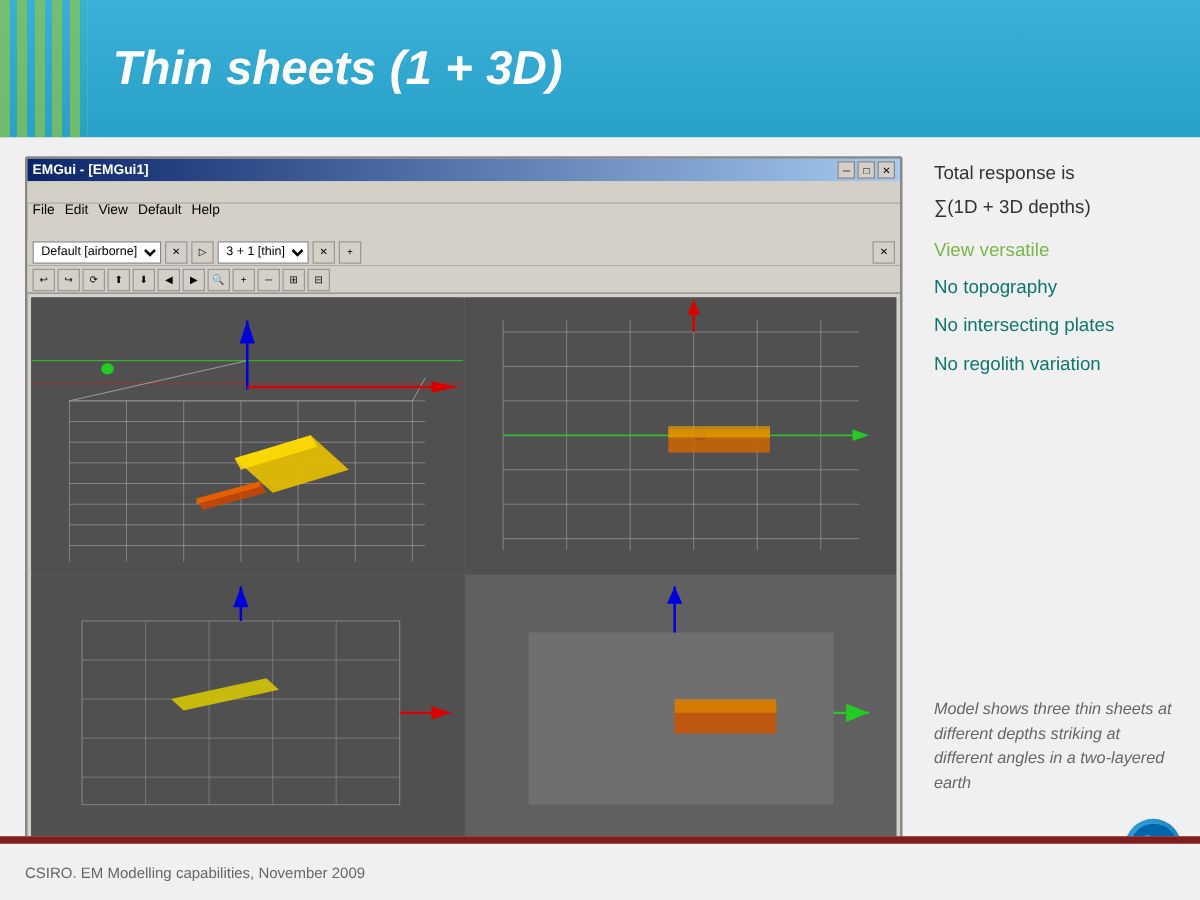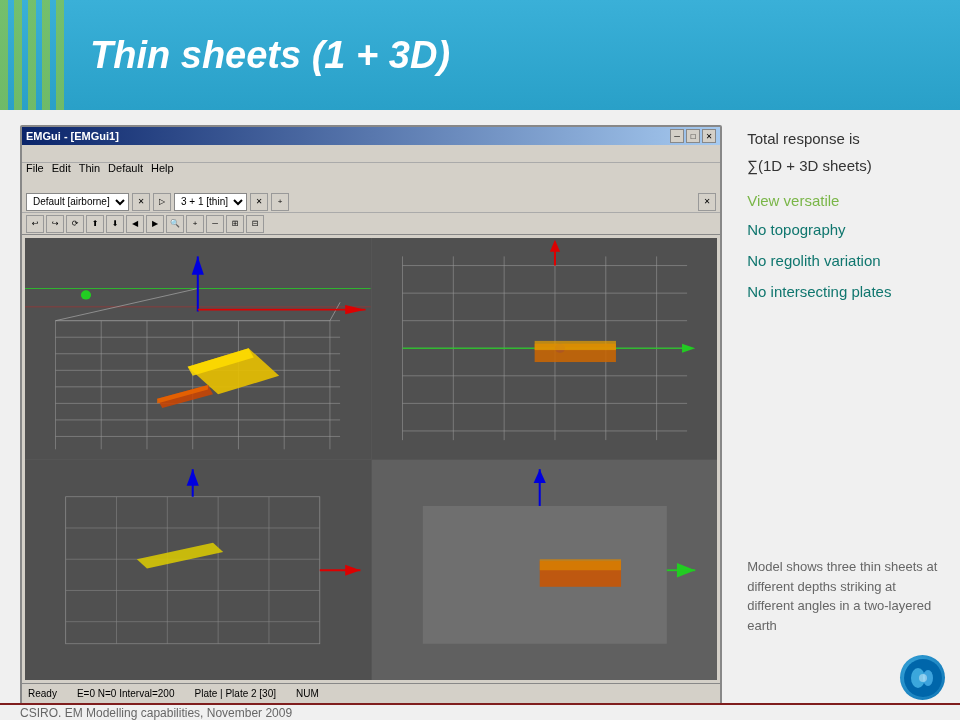--- a/index.html
+++ b/index.html
@@ -200,32 +200,33 @@
       color: #0f766e;
       font-weight: normal;
       line-height: 1.4;
     }
 
     .model-description {
       margin-top: auto;
       font-size: 13px;
       color: #666;
       line-height: 1.5;
+      font-style: italic;
     }
 
     
     .csiro-footer {
       position: absolute;
       bottom: 0; left: 0; right: 0;
-      height: 17px;
+      height: 51px;
       background: #f0f0f0;
       display: flex;
       align-items: center;
       padding: 0 20px;
-      border-top: 2px solid #7f1d1d;
+      border-top: 6px solid #7f1d1d;
     }
     .csiro-footer-text {
       font-size: 12px;
       color: #666;
     }
     .csiro-logo-circle {
       width: 45px;
       height: 45px;
       border-radius: 50%;
       background: radial-gradient(circle at 40% 40%, #4ab8e8, #0066aa);
@@ -251,21 +252,21 @@
       <div class="window-controls">
         <div class="win-btn">─</div>
         <div class="win-btn">□</div>
         <div class="win-btn">✕</div>
       </div>
     </div>
 
     <div class="window-menubar">
       <span class="menu-item">File</span>
       <span class="menu-item">Edit</span>
-      <span class="menu-item">Thin</span>
+      <span class="menu-item">View</span>
       <span class="menu-item">Default</span>
       <span class="menu-item">Help</span>
     </div>
 
     <div class="window-toolbar1">
       <select class="toolbar-dropdown">
         <option>Default [airborne]</option>
       </select>
       <div class="toolbar-btn">✕</div>
       <div class="toolbar-btn">▷</div>
@@ -422,25 +423,25 @@
     <div class="status-bar">
       <span>Ready</span>
       <span>E=0 N=0 Interval=200</span>
       <span>Plate | Plate 2 [30]</span>
       <span>NUM</span>
     </div>
   </div>
 
   <div class="right-panel">
     <div class="total-response-label">Total response is</div>
-    <div class="formula-label">∑(1D + 3D sheets)</div>
+    <div class="formula-label">∑(1D + 3D depths)</div>
     <div class="feature-green">View versatile</div>
     <div class="feature-red">No topography</div>
+    <div class="feature-red">No intersecting plates</div>
     <div class="feature-red">No regolith variation</div>
-    <div class="feature-red">No intersecting plates</div>
 
     <div class="model-description">Model shows three thin sheets at different depths striking at different angles in a two-layered earth</div>
 
     <div style="display:flex; justify-content:flex-end; margin-top:10px;">
       <div class="csiro-logo-circle">
         <svg width="38" height="38" viewBox="0 0 38 38">
           <circle cx="19" cy="19" r="19" fill="#0066aa"></circle>
           <ellipse cx="14" cy="19" rx="7" ry="10" fill="#4ab8e8" opacity="0.8"></ellipse>
           <ellipse cx="24" cy="19" rx="5" ry="8" fill="#66ccff" opacity="0.6"></ellipse>
           <circle cx="19" cy="19" r="4" fill="white" opacity="0.4"></circle>

